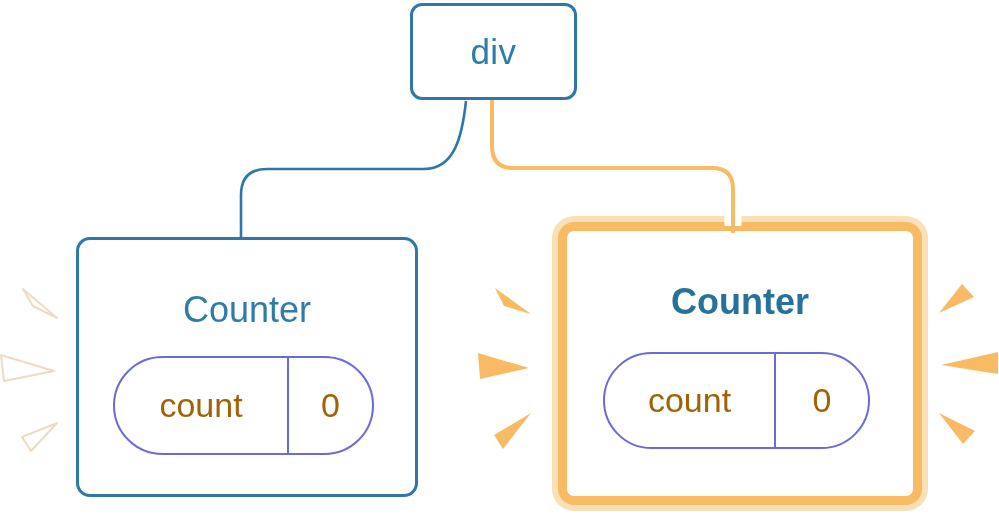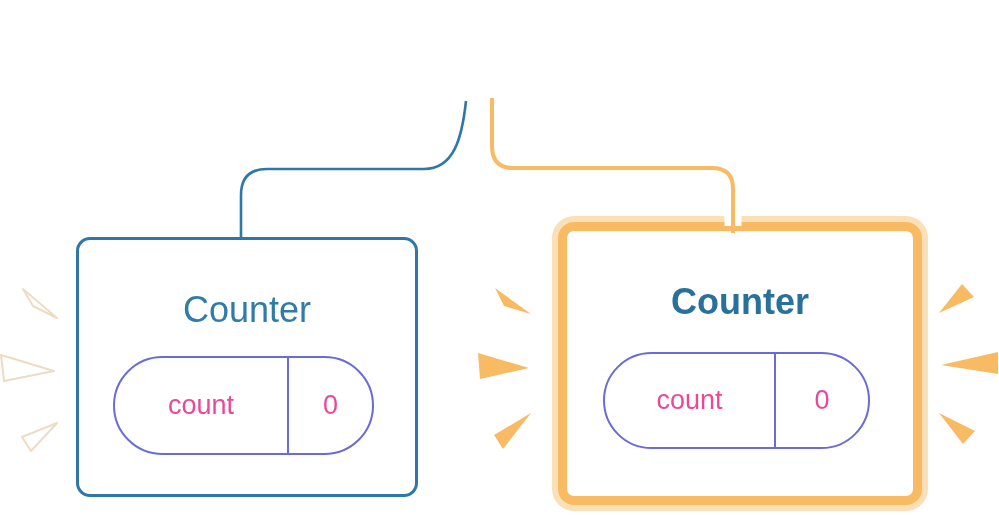--- a/index.html
+++ b/index.html
@@ -37,21 +37,21 @@
   }
   .counter-right .title{
     position:absolute;top:50px;left:0;width:100%;text-align:center;
     font-size:36px;font-weight:700;color:#27719a;
   }
 
   
   .pill{
     position:absolute;display:flex;align-items:stretch;
     border:2.5px solid #6a6ad8;border-radius:60px;background:#ffffff;
-    color:#ec4899;font-size:27px;
+    color:#a16207;font-size:34px;
   }
   .counter-left .pill{left:34px;top:116px;width:257px;height:95px;}
   .counter-right .pill{left:36px;top:121px;width:263px;height:93px;}
   .pill .key-cell{
     flex:0 0 172px;display:flex;align-items:center;justify-content:center;
     border-right:2.5px solid #6a6ad8;
   }
   .counter-right .pill .key-cell{flex-basis:169px;}
   .pill .val-cell{
     flex:1 1 auto;display:flex;align-items:center;justify-content:center;
@@ -72,20 +72,23 @@
       <div class="key-cell">count</div>
       <div class="val-cell">0</div>
     </div>
   </div>
 
   <svg class="layer" width="999" height="515" style="z-index:3">
     <path d="M 492,98 L 492,146 Q 492,168 513,168 L 712,168 Q 733,168 733,189 L 733,226" fill="none" stroke="#ffffff" stroke-width="17"></path>
     <path d="M 492,98 L 492,146 Q 492,168 513,168 L 712,168 Q 733,168 733,189 L 733,233" fill="none" stroke="#f8bb63" stroke-width="4"></path>
   </svg>
 
+  <div class="root-node">
+    <span class="label">div</span>
+  </div>
 
   <div class="counter-left">
     <div class="title">Counter</div>
     <div class="pill">
       <div class="key-cell">count</div>
       <div class="val-cell">0</div>
     </div>
   </div>
 
   <svg class="layer" width="999" height="515" style="z-index:6">

